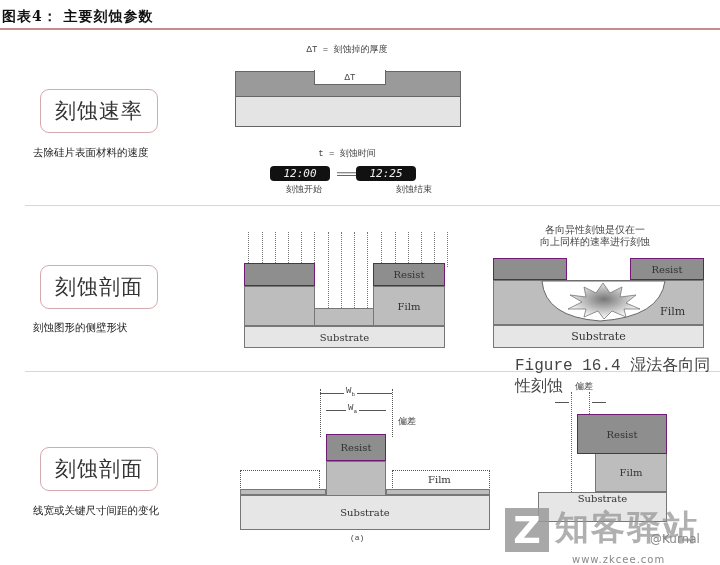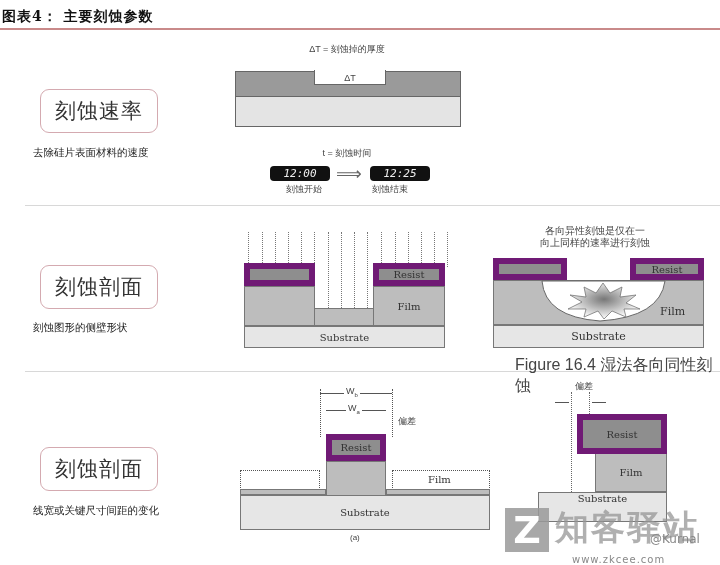--- a/index.html
+++ b/index.html
@@ -13,22 +13,22 @@
     font-family: "DejaVu Serif", serif; letter-spacing: 1px;
   }
   .title-rule { left: 0; top: 28px; width: 720px; height: 2px; background: #c98a8a; }
   .sep { left: 25px; width: 695px; height: 1px; background: #d8d8d8; }
   .label-box {
     left: 40px; width: 116px; height: 42px; border: 1.5px solid #d4aab0; border-radius: 9px;
     background: #fff; display: flex; align-items: center; justify-content: center;
     font-size: 21px; color: #333; letter-spacing: 1px;
   }
   .label-desc { left: 33px; font-size: 10.5px; color: #222; line-height: 15px; }
-  .sm { font-family: Liberation Sans, sans-serif; color: #444; }
-  .resist { background: #8e8e8e; border: 6px solid #701a75; box-sizing: border-box; }
+  .sm { font-family: Liberation Mono, monospace; color: #444; }
+  .resist { background: #8e8e8e; border: 1px solid #701a75; box-sizing: border-box; }
   .film { background: #bdbdbd; border: 1px solid #777; box-sizing: border-box; }
   .sub { background: #e6e6e6; border: 1px solid #777; box-sizing: border-box; }
   .lbl { font-family: "DejaVu Serif", serif; font-size: 10px; color: #333; display:flex; align-items:center; justify-content:center; }
   .clock {
     width: 60px; height: 15px; background: #111; border-radius: 4px; color: #eee;
     font-family: "DejaVu Sans Mono", monospace; font-size: 11px; font-style: italic;
     display: flex; align-items: center; justify-content: center;
   }
   .arrow-line { border-left: 1px dotted #777; }
   .watermark-z {
@@ -55,22 +55,22 @@
   <div class="abs sm" style="left:0;top:13px;width:230px;text-align:center;font-size:9px">ΔT = 刻蚀掉的厚度</div>
 
   <div class="abs" style="left:3px;top:41px;width:226px;height:26px;background:#9a9a9a;border:1px solid #666;box-sizing:border-box"></div>
   <div class="abs" style="left:82px;top:40px;width:72px;height:15px;background:#fff;border:1px solid #666;border-top:none;box-sizing:border-box"></div>
   <div class="abs sm" style="left:82px;top:43px;width:72px;text-align:center;font-size:9px">ΔT</div>
   <div class="abs" style="left:3px;top:67px;width:226px;height:30px;background:#e4e4e4;border:1px solid #666;border-top:none;box-sizing:border-box"></div>
   <div class="abs sm" style="left:0;top:117px;width:230px;text-align:center;font-size:9px">t = 刻蚀时间</div>
   <div class="abs clock" style="left:38px;top:136px">12:00</div>
   <div class="abs sm" style="left:42px;top:153px;width:60px;text-align:center;font-size:9px">刻蚀开始</div>
   <div class="abs" style="left:104px;top:133px;font-size:18px;color:#666">⟹</div>
-  <div class="abs clock" style="left:138px;top:136px">12:25</div>
-  <div class="abs sm" style="left:140px;top:153px;width:60px;text-align:left;font-size:9px">刻蚀结束</div>
+  <div class="abs clock" style="left:124px;top:136px">12:25</div>
+  <div class="abs sm" style="left:140px;top:153px;width:60px;text-align:right;font-size:9px">刻蚀结束</div>
 </div>
 
 <div class="abs label-box" style="top:265px">刻蚀剖面</div>
 <div class="abs label-desc" style="top:320px">刻蚀图形的侧壁形状</div>
 
 <div class="abs" style="left:240px;top:210px;width:220px;height:158px">
 
   <div class="abs arrow-line" style="left:8px;top:22px;height:35px"></div>
   <div class="abs arrow-line" style="left:22px;top:22px;height:35px"></div>
   <div class="abs arrow-line" style="left:35px;top:22px;height:35px"></div>

